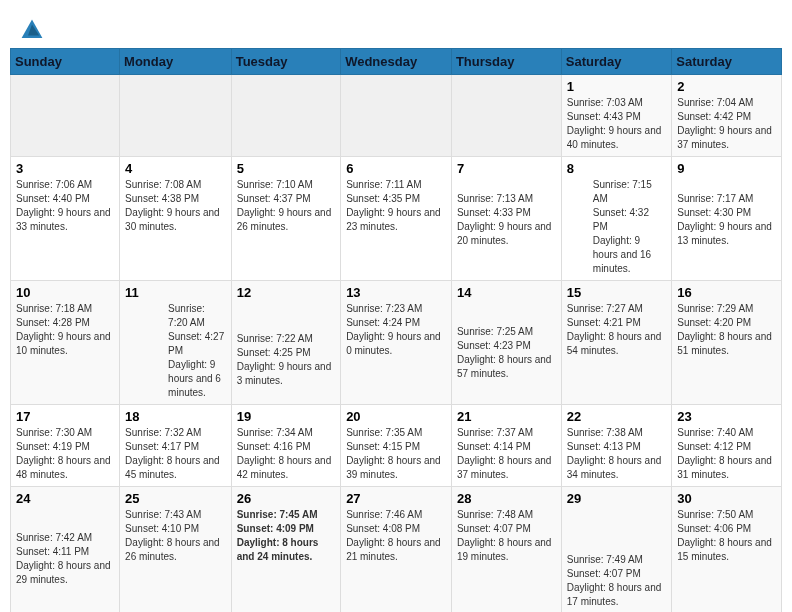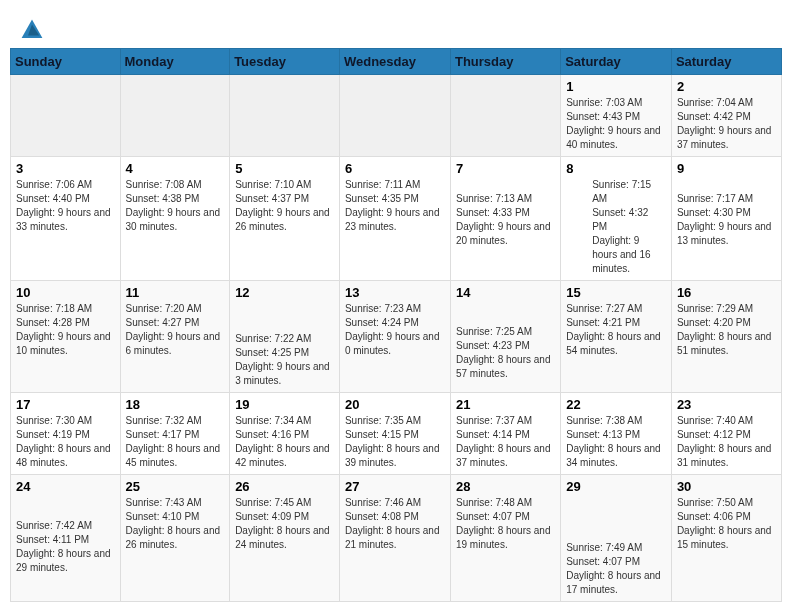--- a/index.html
+++ b/index.html
@@ -184,21 +184,21 @@
       </tr>
       <tr>
         <td>
           <span class="day-num">10</span>
           <div class="day-info" style="white-space: pre-line;">Sunrise: 7:18 AM
 Sunset: 4:28 PM
 Daylight: 9 hours and 10 minutes.</div>
         </td>
         <td>
           <span class="day-num">11</span>
-          <div class="day-info" style="white-space: pre-line;">Sunrise: 7:20 AM
+          <div class="day-info" style="white-space: pre-line; margin-left: 43px;">Sunrise: 7:20 AM
 Sunset: 4:27 PM
 Daylight: 9 hours and 6 minutes.</div>
         </td>
         <td>
           <span class="day-num">12</span>
           <div class="day-info" style="white-space: pre-line; margin-top: 32px;">Sunrise: 7:22 AM
 Sunset: 4:25 PM
 Daylight: 9 hours and 3 minutes.</div>
         </td>
         <td>
@@ -278,21 +278,21 @@
 Daylight: 8 hours and 29 minutes.</div>
         </td>
         <td>
           <span class="day-num">25</span>
           <div class="day-info" style="white-space: pre-line;">Sunrise: 7:43 AM
 Sunset: 4:10 PM
 Daylight: 8 hours and 26 minutes.</div>
         </td>
         <td>
           <span class="day-num">26</span>
-          <div class="day-info" style="white-space: pre-line;">Sunrise: 7:45 AM
+          <div class="day-info" style="white-space: pre-line; font-weight: bold;">Sunrise: 7:45 AM
 Sunset: 4:09 PM
 Daylight: 8 hours and 24 minutes.</div>
         </td>
         <td>
           <span class="day-num">27</span>
           <div class="day-info" style="white-space: pre-line;">Sunrise: 7:46 AM
 Sunset: 4:08 PM
 Daylight: 8 hours and 21 minutes.</div>
         </td>
         <td>

